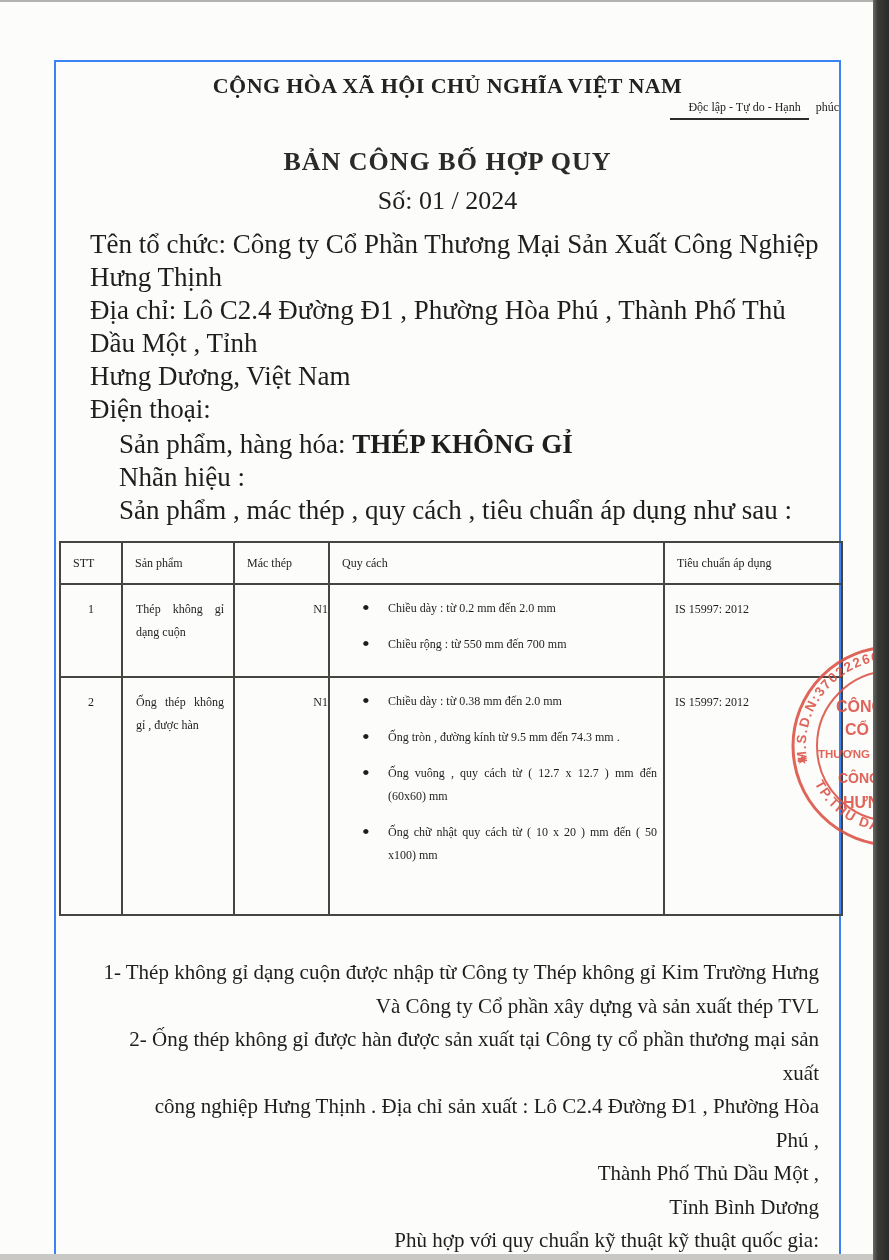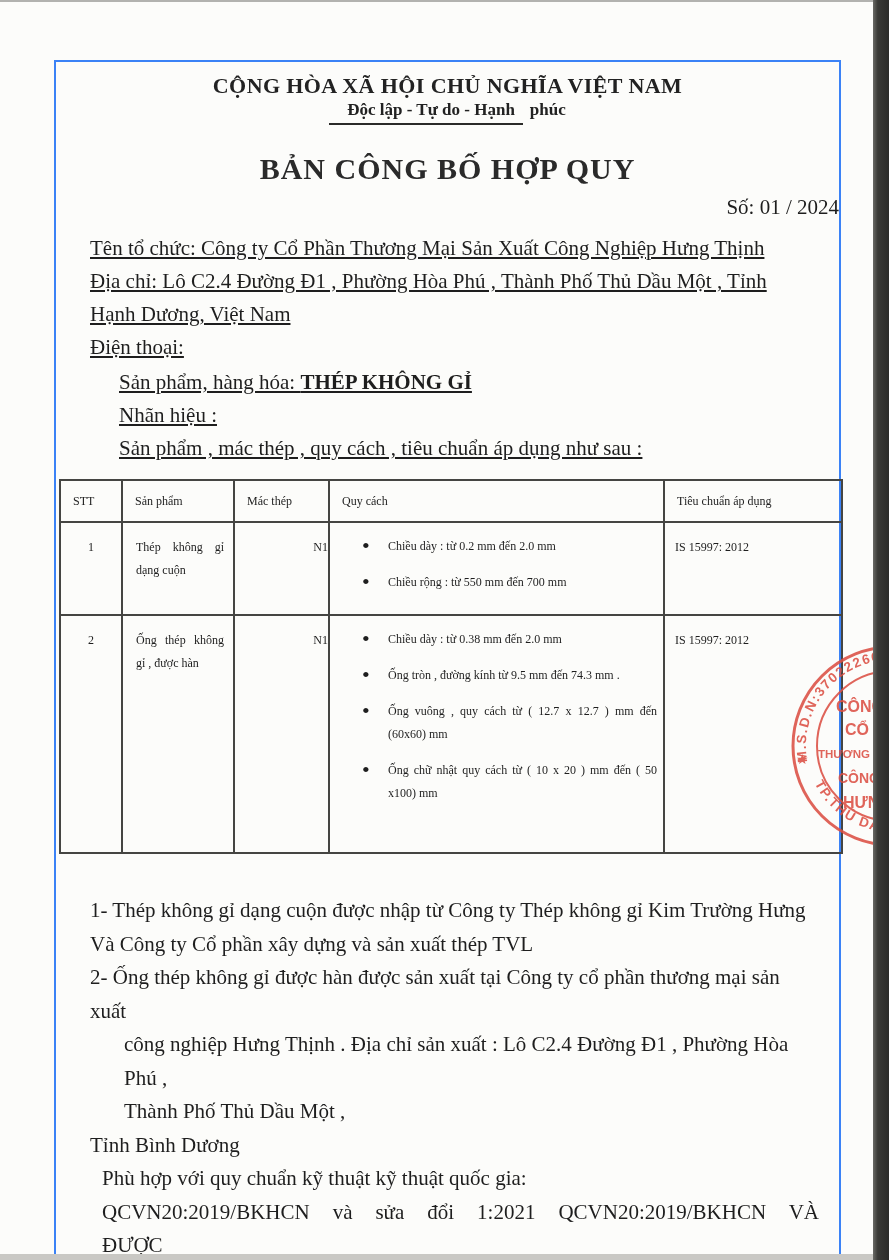--- a/index.html
+++ b/index.html
@@ -14,28 +14,28 @@
   .right-strip { position:absolute; top:0; right:0; width:16px; height:1260px; z-index:6;
     background:linear-gradient(to right,#6a6a66 0,#3a3a37 30%,#2c2c2a 100%); }
   .bottom-strip { position:absolute; bottom:0; left:0; width:100%; height:6px; background:#c9c8c4; z-index:5; }
 
   .frame {
     position:absolute; left:54px; top:60px; width:787px; height:1246px;
     border:2px solid #3b82f6;
   }
 
   .nat-title { margin-top:11px; text-align:center; font-weight:bold; font-size:22px; letter-spacing:.4px; color:#222; }
-  .motto { margin-top:1px; text-align:center; font-weight:bold; font-size:17px; color:#222; }
+  .motto { margin-top:1px; text-align:right; font-weight:normal; font-size:12px; color:#222; }
   .motto-u { display:inline-block; border-bottom:2.5px solid #2b2b29; padding:0 8px 3px 18px; }
   .motto-t { padding-left:7px; }
-  .doc-title { margin-top:27px; text-align:center; font-weight:bold; font-size:30px; letter-spacing:1px; color:#2a2a2a; }
-  .doc-no { margin-top:9px; text-align:right; font-size:21px; }
+  .doc-title { margin-top:27px; text-align:center; font-weight:bold; font-size:26px; letter-spacing:1px; color:#2a2a2a; }
+  .doc-no { margin-top:9px; text-align:center; font-size:26px; }
 
   .info { margin-top:12px; }
-  .ln { font-size:21px; line-height:33px; margin:0 20px 0 34px;text-decoration:underline; }
+  .ln { font-size:27px; line-height:33px; margin:0 20px 0 34px; }
   .ln.indent { margin-left:63px; }
   .gap-top { margin-top:2px; }
   .bold { font-weight:bold;text-align:center; }
 
   table.products {
     margin:14px 0 0 3px; border-collapse:collapse; table-layout:fixed;
     width:782px; font-size:12px; line-height:23px;
   }
   table.products th, table.products td { border:2px solid #454542; }
   table.products th {
@@ -49,21 +49,21 @@
   td.c-mt  { padding-top:13px; text-align:right; }
   td.c-qc  { padding:12px 6px 0 12px; }
   td.c-tc  { padding:13px 4px 0 10px; }
   tr.r1 { height:93px; }
   tr.r2 { height:238px; }
   td.c-qc ul { list-style:none; }
   td.c-qc li { position:relative; padding-left:46px; margin-bottom:13px; text-align:justify; }
   td.c-qc li::before { content:"\2022"; position:absolute; left:20px; top:-1px; font-size:22px; }
 
   .notes { margin:40px 20px 0 34px; font-size:21px; line-height:33.5px; }
-  .notes p { margin:0; }
+  .notes p { margin:0;text-align:right; }
   .hang { padding-left:34px; }
   .small-ind { padding-left:12px; }
   .stretch { word-spacing:7px; text-align:justify; }
 
   svg.stamp { position:absolute; left:786px; top:640px; width:212px; height:212px; z-index:3; opacity:.88; }
   svg.stamp text { font-family:"Liberation Sans","DejaVu Sans",sans-serif; font-weight:bold; }
 </style>
 </head>
 <body>
 
@@ -76,21 +76,21 @@
     <div class="motto">
       <span class="motto-u">Độc lập - Tự do - Hạnh</span><span class="motto-t">phúc</span>
     </div>
 
     <div class="doc-title">BẢN CÔNG BỐ HỢP QUY</div>
     <div class="doc-no">Số: 01 / 2024</div>
 
     <div class="info">
       <p class="ln">Tên tổ chức: Công ty Cổ Phần Thương Mại Sản Xuất Công Nghiệp Hưng Thịnh</p>
       <p class="ln">Địa chỉ: Lô C2.4 Đường Đ1 , Phường Hòa Phú , Thành Phố Thủ Dầu Một , Tỉnh</p>
-      <p class="ln">Hạnh Dương, Việt Nam</p>
+      <p class="ln">Hưng Dương, Việt Nam</p>
       <p class="ln">Điện thoại:</p>
       <p class="ln indent gap-top"><span>Sản phẩm, hàng hóa: </span><span class="bold">THÉP KHÔNG GỈ</span></p>
       <p class="ln indent">Nhãn hiệu :</p>
       <p class="ln indent">Sản phẩm , mác thép , quy cách , tiêu chuẩn áp dụng như sau :</p>
     </div>
 
     <table class="products">
       <colgroup>
         <col style="width:62px">
           <col style="width:112px">

